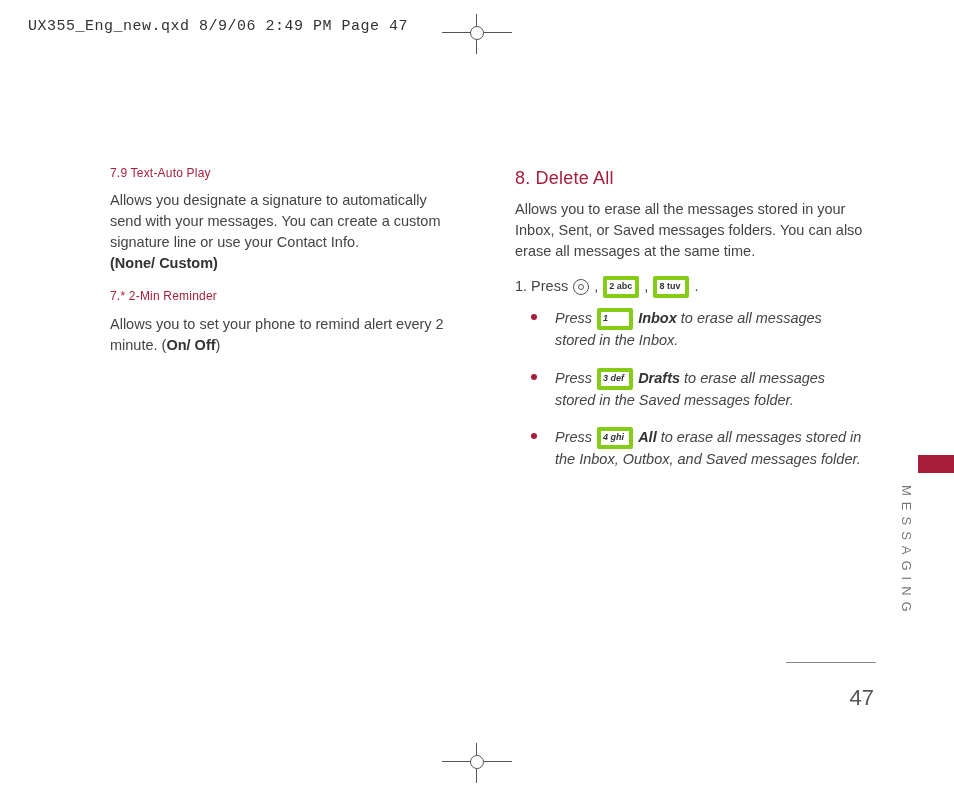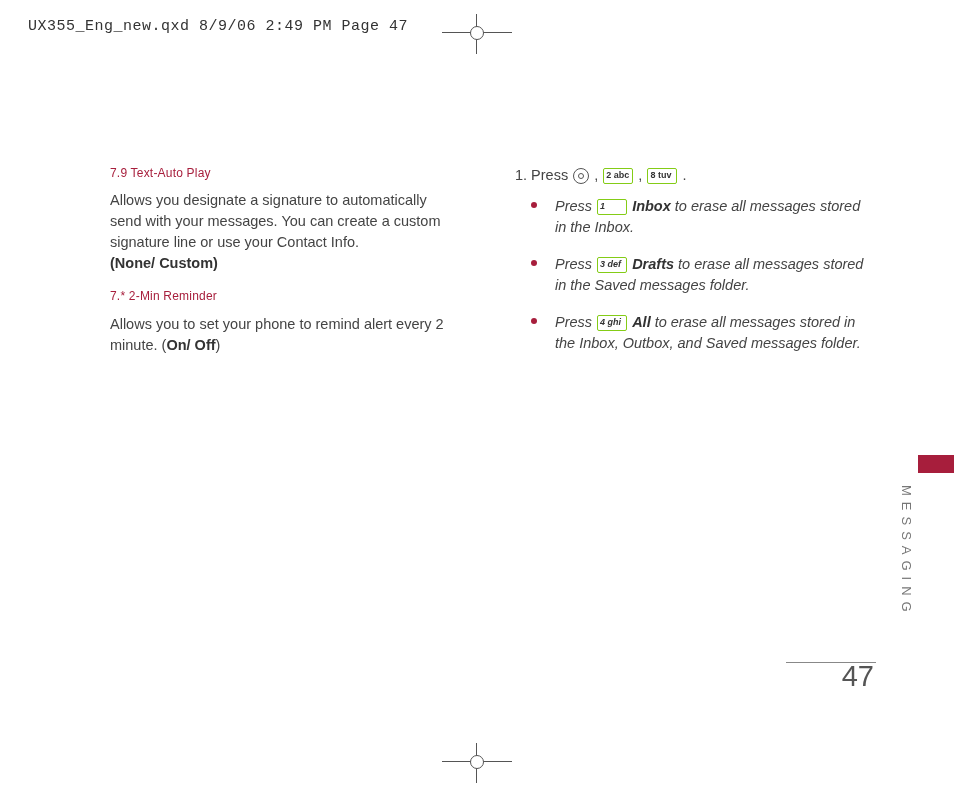--- a/index.html
+++ b/index.html
@@ -135,21 +135,21 @@
     top: 6px;
     width: 6px;
     height: 6px;
     background: #a71e3c;
     border-radius: 50%;
   }
   .key {
     display: inline-block;
     min-width: 24px;
     height: 14px;
-    border: 1px solid #84cc16;
+    border: 4px solid #84cc16;
     border-radius: 2px;
     font-size: 9px;
     line-height: 13px;
     padding: 0 2px;
     text-align: left;
     vertical-align: middle;
     background: #fff;
     font-weight: 600;
     color: #333;
     margin: 0 1px;
@@ -192,22 +192,22 @@
     font-size: 13px;
     letter-spacing: 6px;
     color: #777;
     position: absolute;
     right: 40px;
     top: 30px;
   }
   .page-num {
     position: absolute;
     right: 80px;
-    bottom: 100px;
-    font-size: 29px;
+    bottom: 82px;
+    font-size: 22px;
     color: #555;
   }
   .footer-rule {
     position: absolute;
     right: 78px;
     bottom: 130px;
     width: 90px;
     border-top: 1px solid #888;
   }
 </style>
@@ -231,20 +231,22 @@
       <span class="bold">(None/ Custom)</span>
     </p>
 
     <p class="heading-red">7.* 2-Min Reminder</p>
     <p>
       <span>Allows you to set your phone to remind alert every 2 minute. (</span><span class="bold">On/ Off</span><span>)</span>
     </p>
   </div>
 
   <div class="col">
+    <p class="heading-red big">8. Delete All</p>
+    <p>Allows you to erase all the messages stored in your Inbox, Sent, or Saved messages folders. You can also erase all messages at the same time.</p>
     <p class="step">
       <span>1. Press </span>
       <span class="key-circle"></span> ,
       <span class="key">2 abc</span> ,
       <span class="key">8 tuv</span> .
     </p>
     <ul class="bullets">
       <li>
         <span>Press </span>
         <span class="key">1</span>

